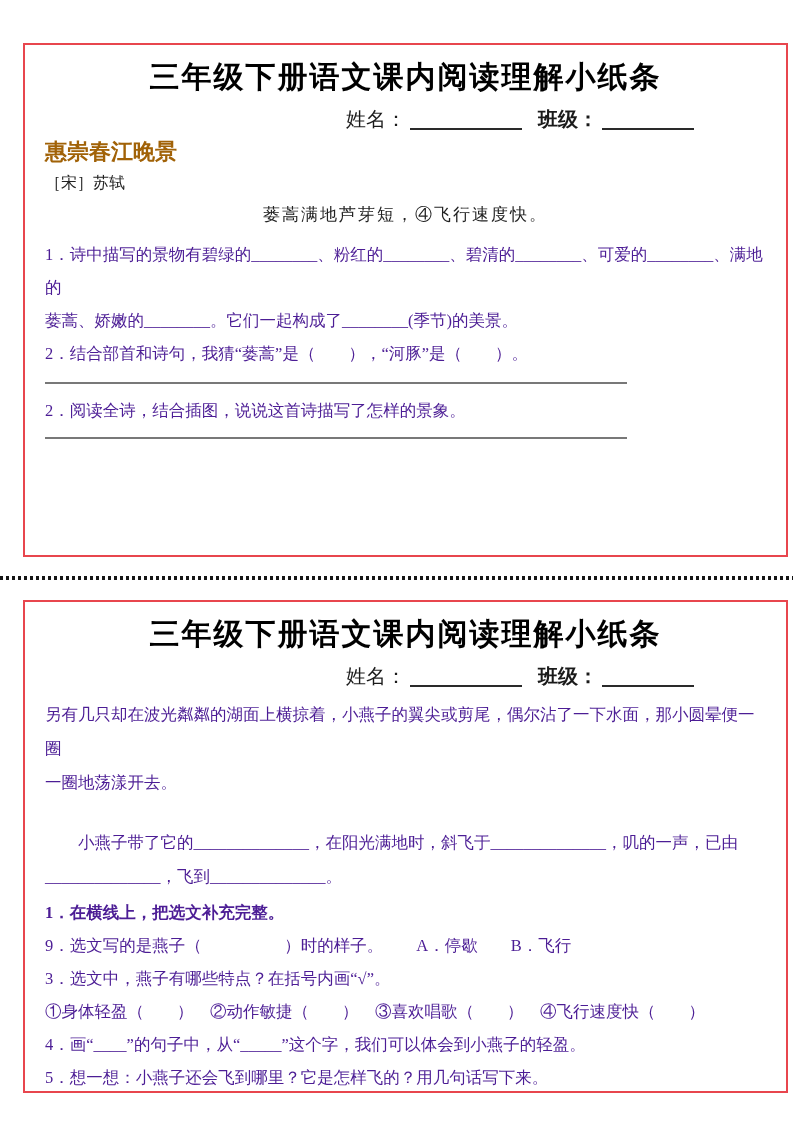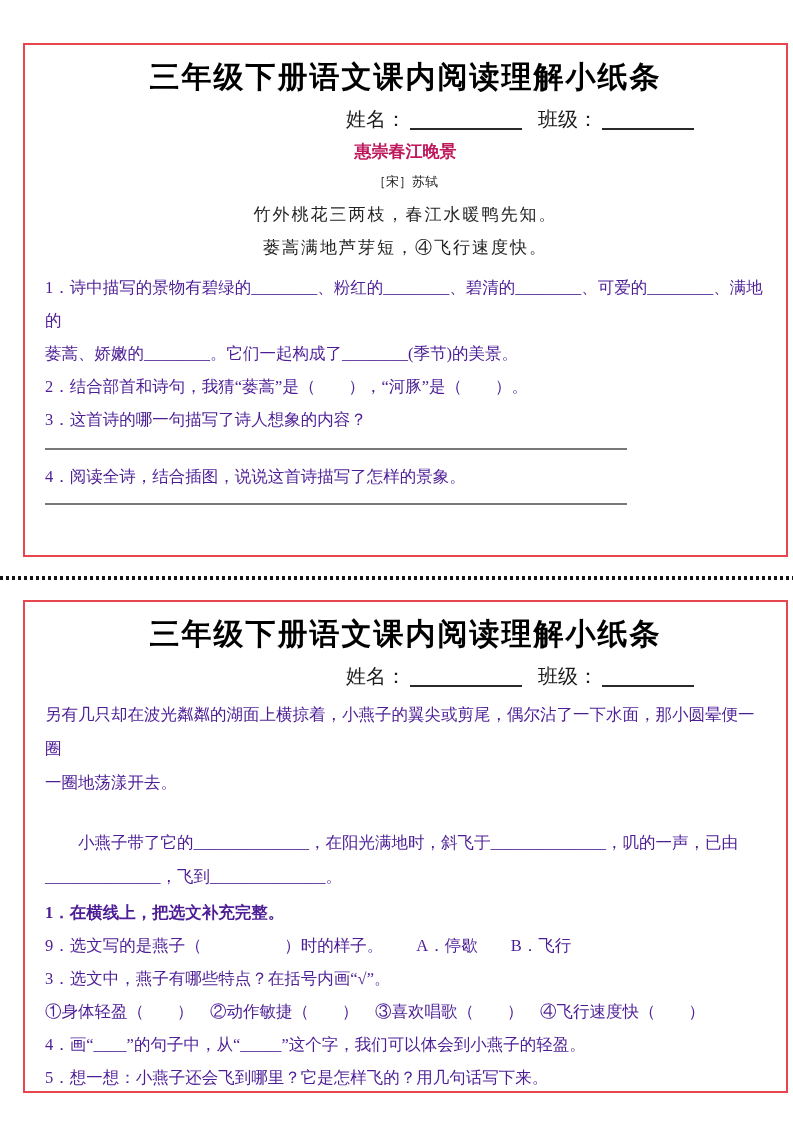--- a/index.html
+++ b/index.html
@@ -53,37 +53,34 @@
     color: #1a1a1a;
   }
   .uline {
     display: inline-block;
     height: 22px;
     border-bottom: 2px solid #2a2a2a;
     vertical-align: -4px;
   }
   .uline.name-w  { width: 112px; margin-left: 4px; }
   .uline.class-w { width: 92px;  margin-left: 4px; }
-  .clabel { margin-left: 16px; }
+  .clabel { margin-left: 16px; font-weight: bold; }
   .poem-title {
     margin-top: 6px;
-    text-align: center;
     font-family: "Liberation Sans", "DejaVu Sans", sans-serif;
     font-weight: 700;
-    font-size: 17px;
+    font-size: 22px;
     line-height: 22px;
-    color: #be185d;
+    color: #a16207;
   }
   .poem-author {
     margin-top: 10px;
-    text-align: center;
-    font-size: 13px;
+    font-size: 16px;
     line-height: 20px;
     color: #222222;
-    font-family: Liberation Mono, monospace;
   }
   .poem-line {
     margin-top: 11px;
     text-align: center;
     font-size: 17px;
     line-height: 22px;
     letter-spacing: 2px;
     color: #222222;
   }
   .q {
@@ -111,29 +108,27 @@
 
 <div class="page">
 
   <section class="sheet sheet1">
     <h1 class="title">三年级下册语文课内阅读理解小纸条</h1>
 
     <div class="name-row"><span>姓名：</span><span class="uline name-w"></span><span class="clabel">班级：</span><span class="uline class-w"></span></div>
 
     <div class="poem-title">惠崇春江晚景</div>
     <div class="poem-author">［宋］苏轼</div>
-    <div class="poem-line">竹外桃花三两枝，春江水暖鸭先知。</div>
     <div class="poem-line">蒌蒿满地芦芽短，④飞行速度快。</div>
 
     <p class="q q-first">1．诗中描写的景物有碧绿的________、粉红的________、碧清的________、可爱的________、满地的
 蒌蒿、娇嫩的________。它们一起构成了________(季节)的美景。</p>
     <p class="q">2．结合部首和诗句，我猜“蒌蒿”是（　　），“河豚”是（　　）。</p>
-    <p class="q">3．这首诗的哪一句描写了诗人想象的内容？</p>
     <div class="ansline a1"></div>
-    <p class="q q4">4．阅读全诗，结合插图，说说这首诗描写了怎样的景象。</p>
+    <p class="q q4">2．阅读全诗，结合插图，说说这首诗描写了怎样的景象。</p>
     <div class="ansline a2"></div>
 
   </section>
 
   <div class="cutline"></div>
 
   <section class="sheet sheet2">
     <h1 class="title">三年级下册语文课内阅读理解小纸条</h1>
 
     <div class="name-row"><span>姓名：</span><span class="uline name-w"></span><span class="clabel">班级：</span><span class="uline class-w"></span></div>

